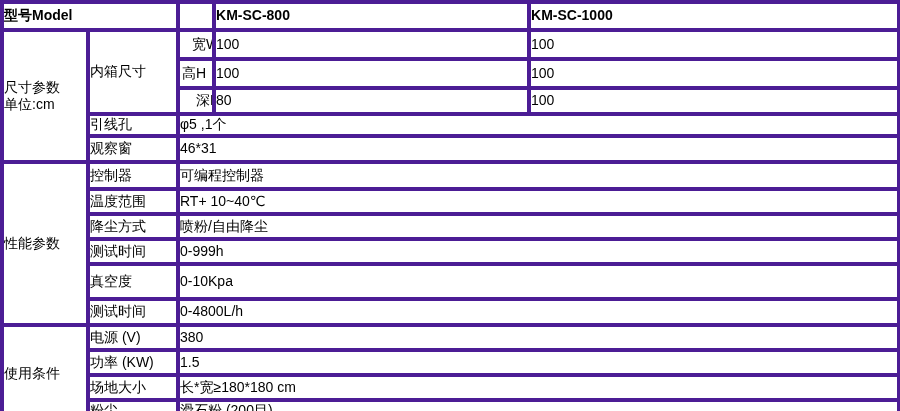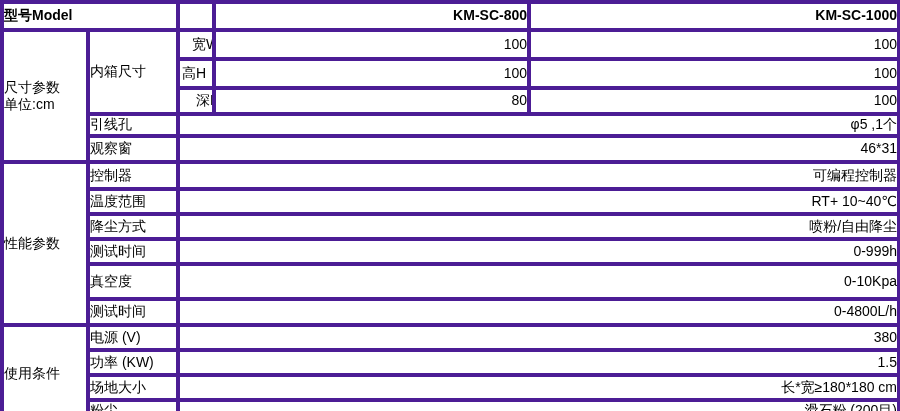--- a/index.html
+++ b/index.html
@@ -22,21 +22,21 @@
     color: #000000;
     font-size: 14px;
     line-height: 1.25;
     vertical-align: middle;
     overflow: hidden;
     white-space: nowrap;
     padding: 0;
   }
   td.lbl        { text-align: left; padding-left: 5px; }
   td.grp        { text-align: left; padding-left: 4px; }
-  td.val        { text-align: right; }
+  td.val        { text-align: left; }
   td.hdr        { font-weight: bold; font-size: 15px; }
   td.hdr-left   { font-weight: bold; font-size: 15px; text-align: left; padding-left: 4px; }
   .grp-line     { display: block; }
 </style>
 </head>
 <body>
 
 <table class="spec">
   <colgroup>
     <col style="width:86px">

